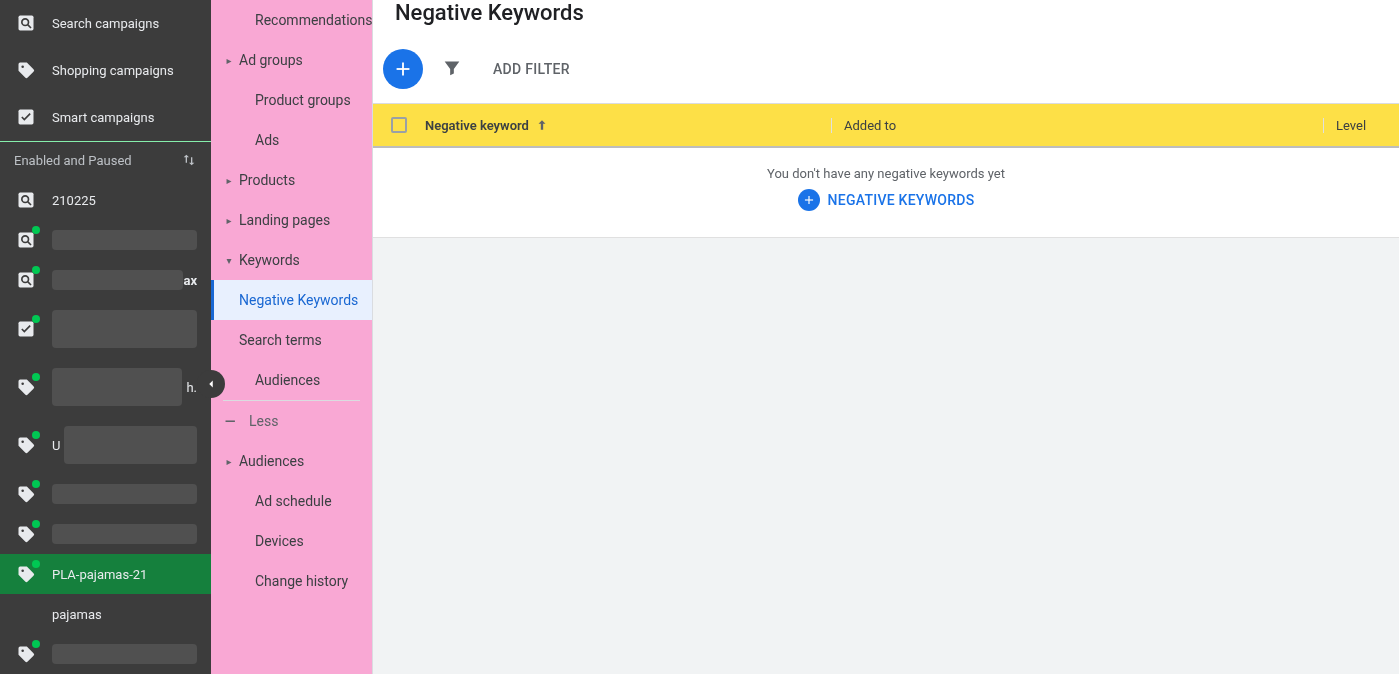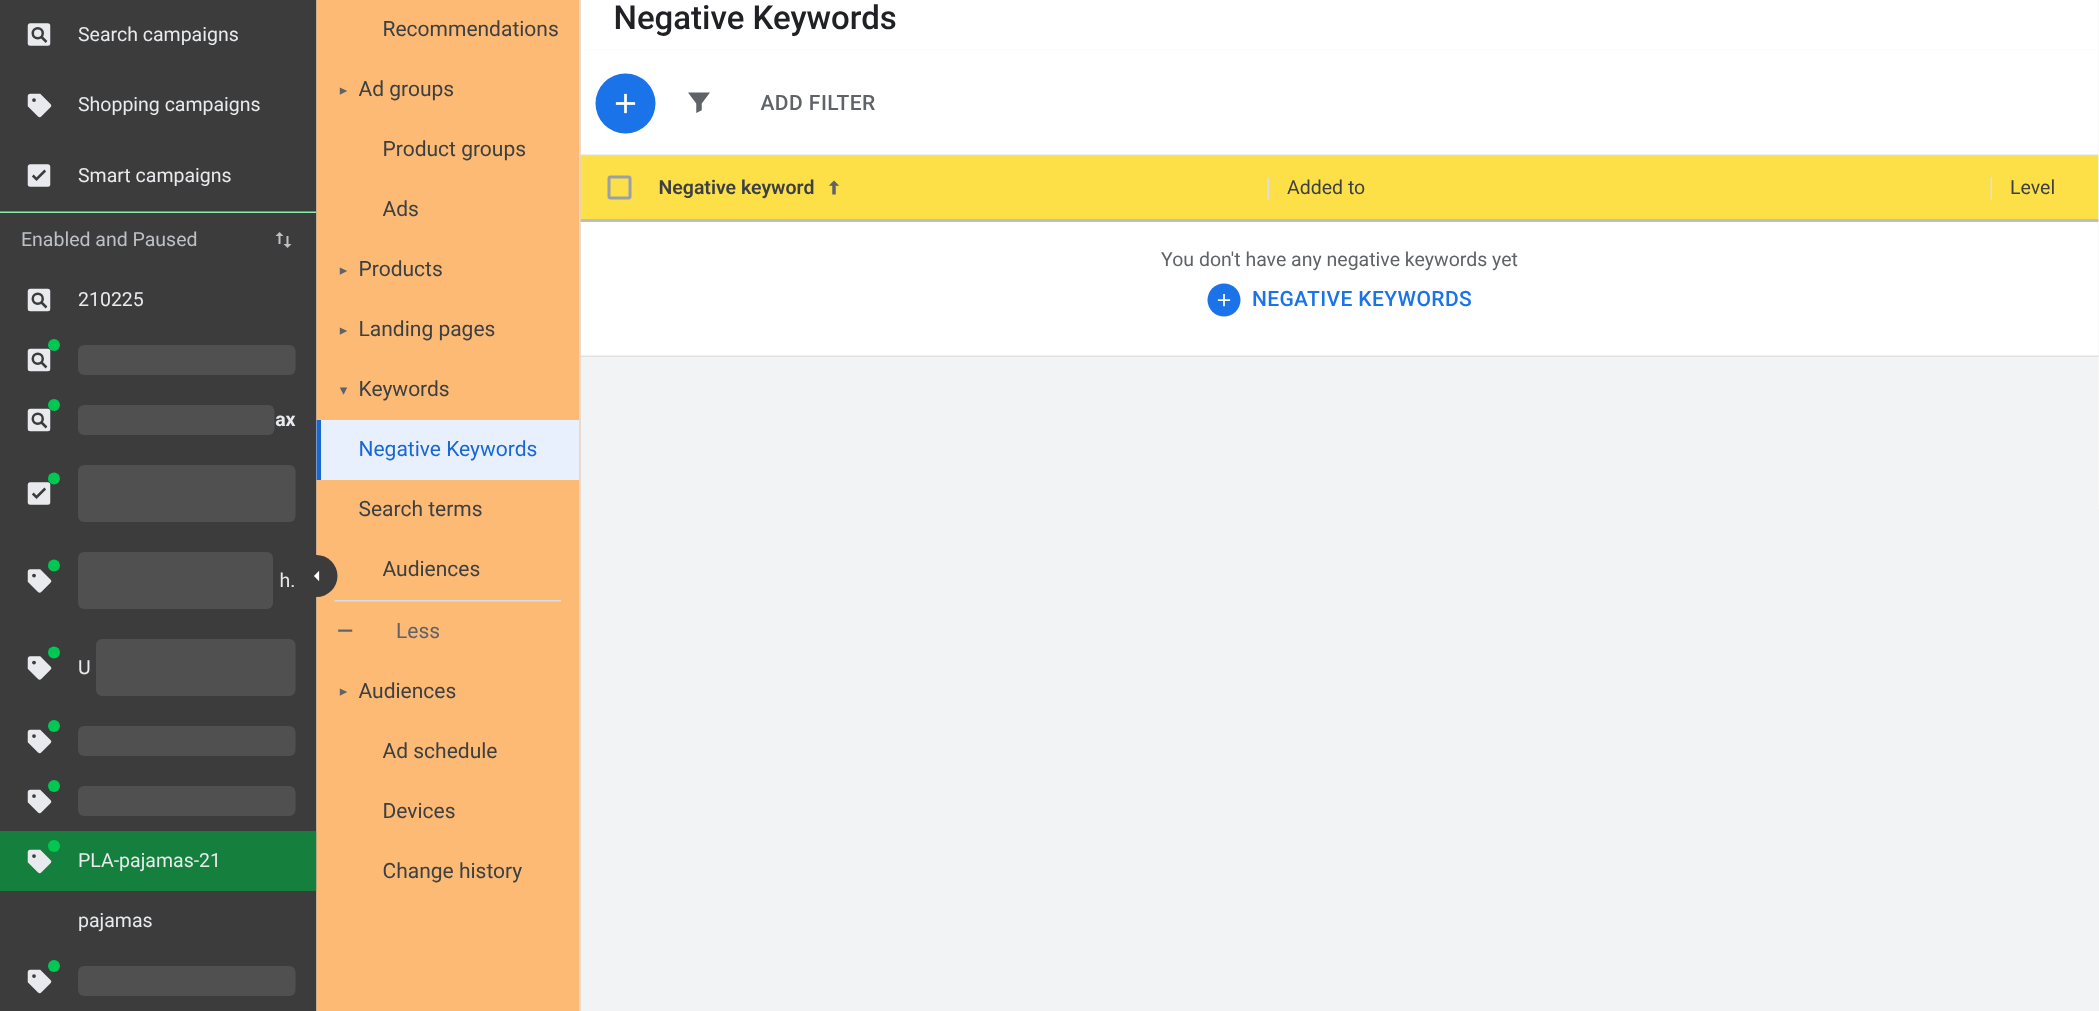--- a/index.html
+++ b/index.html
@@ -83,22 +83,22 @@
   .sub-item {
     padding-left: 52px;
     height: 40px;
     display:flex; align-items:center;
     font-size:13px;
     cursor:pointer;
   }
 
   
   .sub-nav {
-    width: 176px;
-    background: #fdba74;
+    width: 162px;
+    background: #f9a8d4;
     border-right: 1px solid #dadce0;
     position: relative;
     display:flex; flex-direction:column;
   }
   .sub-nav .menu-item {
     display:flex;
     align-items:center;
     height:40px;
     padding: 0 0 0 16px;
     font-size: 14px;
@@ -457,21 +457,21 @@
         <span class="txt">Keywords</span>
       </div>
       <div class="submenu-item active">Negative Keywords</div>
       <div class="submenu-item">Search terms</div>
       <div class="menu-item">
         <span class="txt">Audiences</span>
       </div>
       <hr class="divider">
       <div class="less-row">
         <span class="dash">—</span>
-        <span style="margin-left:25px">Less</span>
+        <span style="margin-left:10px">Less</span>
       </div>
       <div class="menu-item with-arrow">
         <span class="arrow">▸</span>
         <span class="txt">Audiences</span>
       </div>
       <div class="menu-item">
         <span class="txt">Ad schedule</span>
       </div>
       <div class="menu-item">
         <span class="txt">Devices</span>

